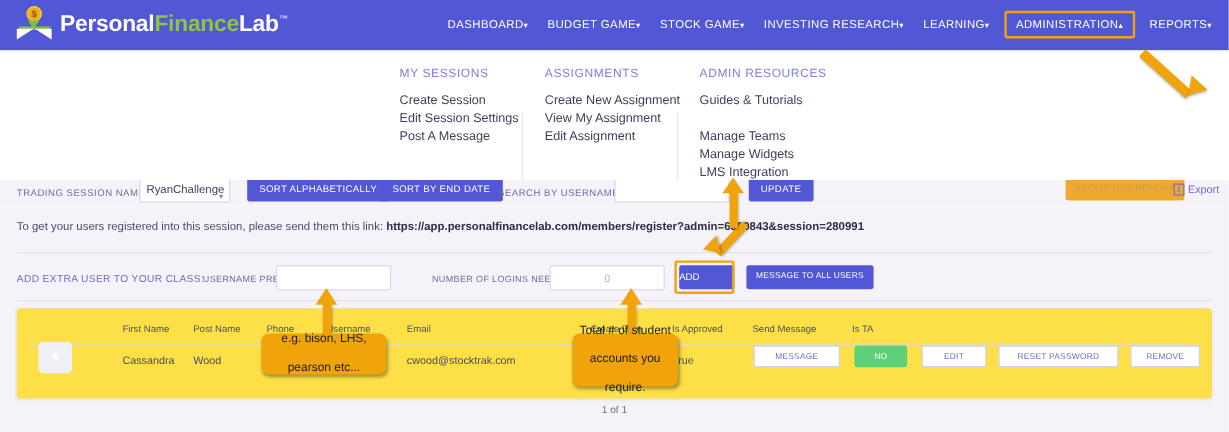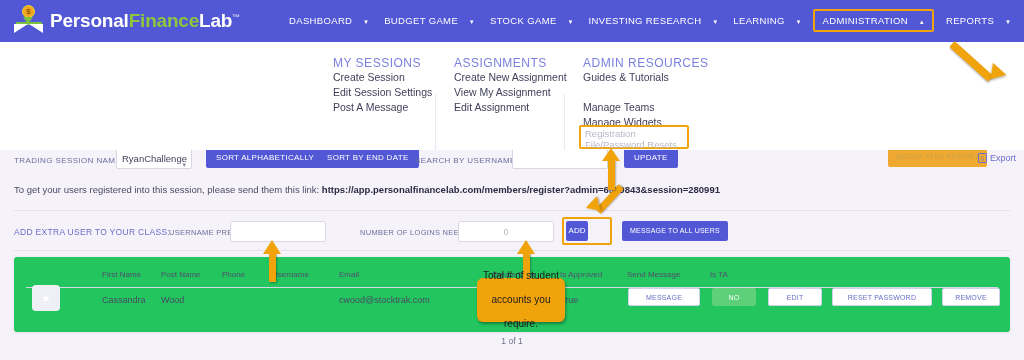--- a/index.html
+++ b/index.html
@@ -49,40 +49,40 @@
   .lt-tm { color: #d7d9f2; font-size: 8px; vertical-align: super; }
 
   
   .nav {
     position: absolute; right: 6px; top: 9px; display: flex;
     align-items: center; gap: 0px;
   }
   .nav-item {
     color: #ffffff; font-size: 9.5px; letter-spacing: .35px;
     padding: 5px 8px; white-space: nowrap; display: flex;
-    align-items: center; gap: 12px; cursor: pointer;
+    align-items: center; gap: 0; cursor: pointer;
   }
   .caret { font-size: 7px; line-height: 1; position: relative; top: 1px; }
   .nav-item.active-box {
     border: 2.5px solid #f0a30a; border-radius: 2px;
     padding: 4px 8px; margin: 0 4px;
   }
 
   
   .mega {
     position: absolute; left: 0; top: 42px; width: 1024px; height: 108px;
     background: #ffffff;
   }
   .mega-col { position: absolute; top: 14px; }
   .mega-col.c1 { left: 333px; }
   .mega-col.c2 { left: 454px; }
   .mega-col.c3 { left: 583px; }
   .mega-head {
-    color: #7b80e0; font-size: 12px; letter-spacing: .5px;
-    white-space: nowrap;
+    color: #7b80e0; font-size: 10px; letter-spacing: .5px;
+    margin-bottom: 10px; white-space: nowrap;
   }
   .mega-link {
     color: #3f3f5a; font-size: 10.5px; line-height: 15px;
     white-space: nowrap; cursor: pointer;
   }
   .mega-div {
     position: absolute; top: 52px; width: 1px; height: 74px; background: #e9e9f3;
   }
   .mega-div.d1 { left: 435px; }
   .mega-div.d2 { left: 564px; }
@@ -158,38 +158,38 @@
   .ar-label {
     position: absolute; top: 7px; color: #6b6f9c; font-size: 7.5px;
     letter-spacing: .3px; white-space: nowrap; margin-left: 20px;
   }
   .ar-input {
     position: absolute; top: 0; height: 21px; border: 1px solid #dcd8e8;
     background: #fff; border-radius: 2px; font-size: 9px; color: #b8b8c8;
     text-align: center; line-height: 20px;
   }
   .ar-add {
-    position: absolute; left: 552px; top: 0px; width: 22px; height: 20px;
+    position: absolute; left: 552px; top: 0px; width: 46px; height: 20px;
     background: #5257d5; color: #fff; font-size: 8px; border-radius: 2px;
-    text-align: center; line-height: 20px; cursor: pointer;
+    text-align: left; line-height: 20px; cursor: pointer;
   }
   .ar-add-box {
     position: absolute; left: 548px; top: -4px; width: 50px; height: 28px;
     border: 2.5px solid #f0a30a; border-radius: 2px;
   }
   .ar-msg {
     position: absolute; left: 608px; top: 0px; height: 20px; background: #5257d5;
     color: #fff; font-size: 7px; letter-spacing: .2px; border-radius: 2px;
     padding: 0 8px; line-height: 20px; cursor: pointer; white-space: nowrap;
   }
 
   
   .card {
     position: absolute; left: 14px; top: 85px; width: 996px; height: 75px;
-    background: #22c55e; border-radius: 3px;
+    background: #fde047; border-radius: 3px;
     box-shadow: 0 1px 3px rgba(60,50,100,.10);
   }
   .th {
     position: absolute; top: 13px; font-size: 8px; color: #50506e;
     white-space: nowrap;
   }
   .thead-line {
     position: absolute; left: 12px; top: 30px; width: 972px; height: 1px;
     background: #d9d9e6;
   }
@@ -364,23 +364,20 @@
 
     <div class="mega-col c3">
       <div class="mega-head">ADMIN RESOURCES</div>
       <div class="mega-link">Guides &amp; Tutorials</div>
       <div class="mega-link" style="visibility:hidden">Registration File/Password Resets</div>
       <div class="mega-link">Manage Teams</div>
       <div class="mega-link">Manage Widgets</div>
       <div class="mega-link">LMS Integration</div>
     </div>
 
-    <div class="reg-highlight">
-      <span>Registration File/Password Resets</span>
-    </div>
   </div>
 
   <div class="toolbar">
     <div class="tb-label" style="left:14px">TRADING SESSION NAME</div>
     <div class="tb-select">
       <span>RyanChallenge</span>
       <span class="sc">▾</span>
     </div>
     <div class="tb-btn" style="left:206px">SORT ALPHABETICALLY</div>
     <div class="tb-btn" style="left:317px">SORT BY END DATE</div>
@@ -459,17 +456,20 @@
   </div>
   <div class="arr arrD">
     <div class="arr-stem"></div>
     <div class="arr-head"></div>
   </div>
   <div class="arr arrE">
     <div class="arr-stem"></div>
     <div class="arr-head"></div>
   </div>
 
+  <div class="callout c-prefix">
+    <span><span>e.g. bison, LHS,</span><br><span>pearson etc...</span></span>
+  </div>
   <div class="callout c-total">
     <span><span>Total # of student</span><br><span>accounts you</span><br><span>require.</span></span>
   </div>
 
 </div>
 
 </body></html>

